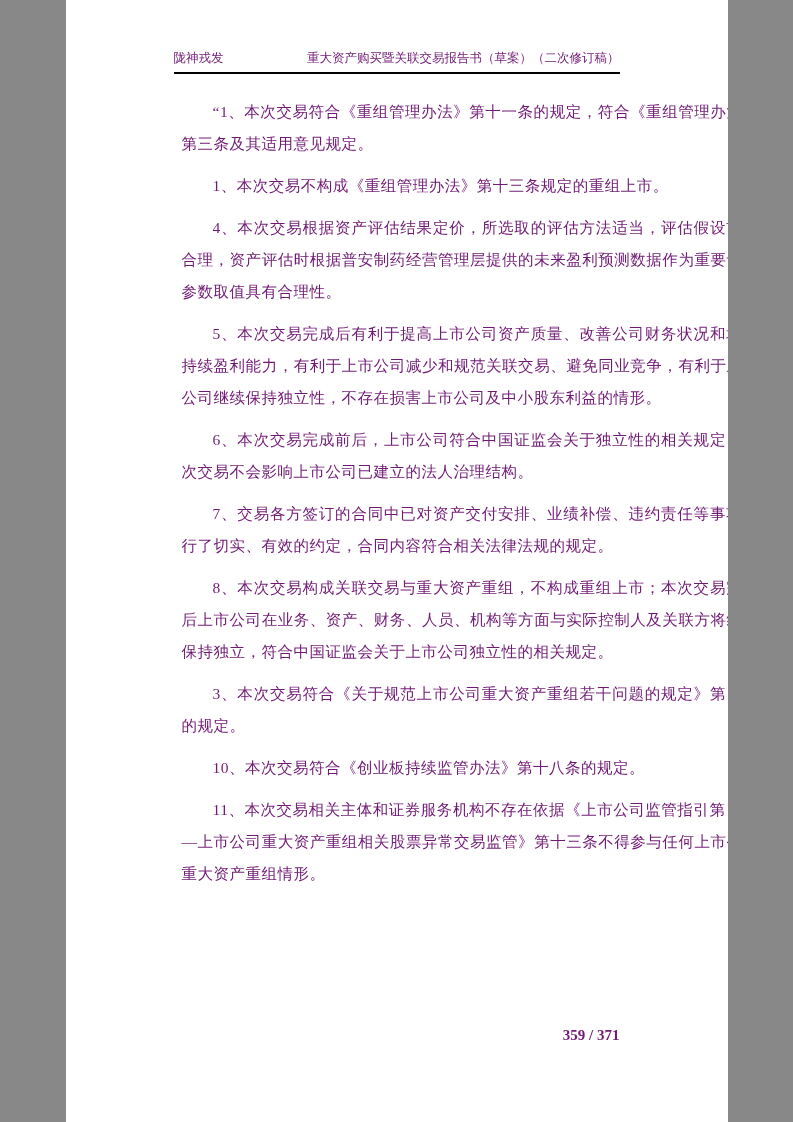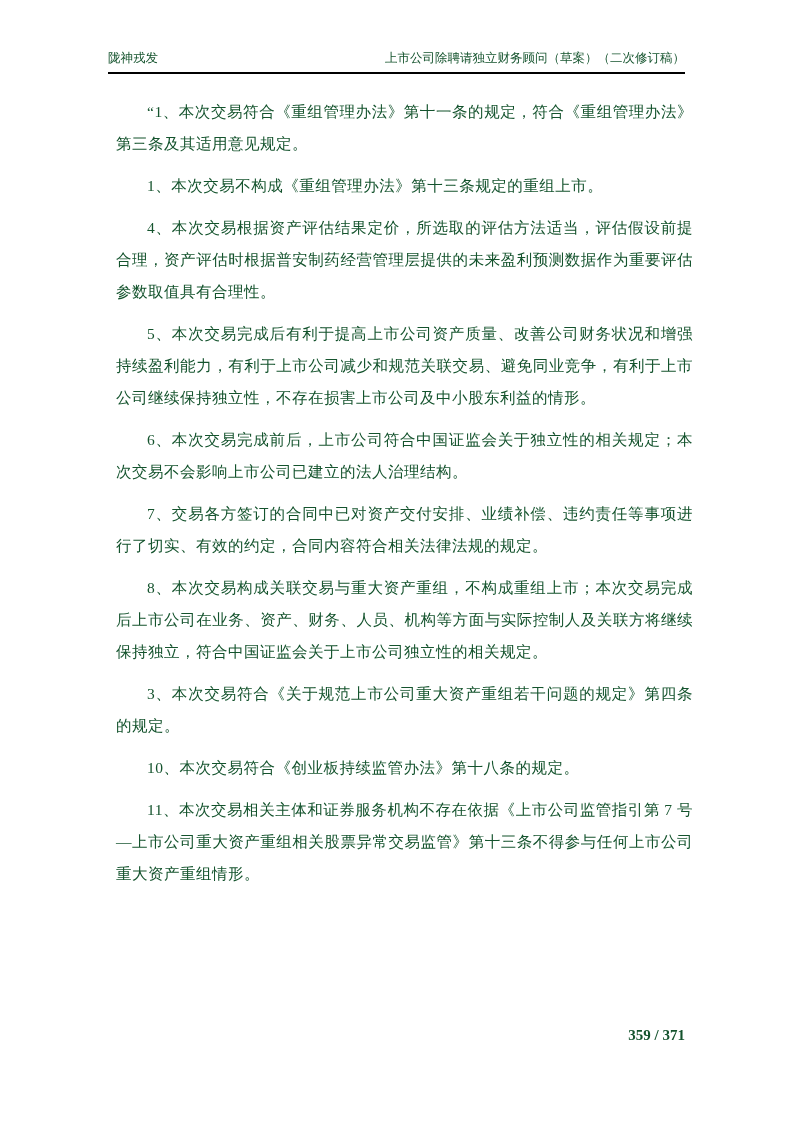--- a/index.html
+++ b/index.html
@@ -1,24 +1,24 @@
 <!DOCTYPE html>
 <html><head>
 <meta charset="utf-8">
 <style>
   * { margin: 0; padding: 0; box-sizing: border-box; }
   html, body { background: #888; }
   .page {
     position: relative;
-    width: 793px;
+    width: 662px;
     height: 1122px;
     margin: 0 auto;
     background: #ffffff;
     font-family: "Liberation Serif", "DejaVu Serif", serif;
-    color: #14532d;
+    color: #701a75;
     overflow: hidden;
   }
   .header {
     position: absolute;
     top: 48px;
     left: 108px;
     right: 108px;
     display: flex;
     justify-content: space-between;
     align-items: flex-end;
@@ -53,21 +53,21 @@
     font-weight: bold;
     line-height: 18px;
   }
 </style>
 </head>
 <body>
 
 <div class="page">
   <div class="header">
     <span>陇神戎发</span>
-    <span>上市公司除聘请独立财务顾问（草案）（二次修订稿）</span>
+    <span>重大资产购买暨关联交易报告书（草案）（二次修订稿）</span>
   </div>
   <div class="doc-body">
       <p class="para">“1、本次交易符合《重组管理办法》第十一条的规定，符合《重组管理办法》第三条及其适用意见规定。</p>
       <p class="para">1、本次交易不构成《重组管理办法》第十三条规定的重组上市。</p>
       <p class="para">4、本次交易根据资产评估结果定价，所选取的评估方法适当，评估假设前提合理，资产评估时根据普安制药经营管理层提供的未来盈利预测数据作为重要评估参数取值具有合理性。</p>
       <p class="para">5、本次交易完成后有利于提高上市公司资产质量、改善公司财务状况和增强持续盈利能力，有利于上市公司减少和规范关联交易、避免同业竞争，有利于上市公司继续保持独立性，不存在损害上市公司及中小股东利益的情形。</p>
       <p class="para">6、本次交易完成前后，上市公司符合中国证监会关于独立性的相关规定；本次交易不会影响上市公司已建立的法人治理结构。</p>
       <p class="para">7、交易各方签订的合同中已对资产交付安排、业绩补偿、违约责任等事项进行了切实、有效的约定，合同内容符合相关法律法规的规定。</p>
       <p class="para">8、本次交易构成关联交易与重大资产重组，不构成重组上市；本次交易完成后上市公司在业务、资产、财务、人员、机构等方面与实际控制人及关联方将继续保持独立，符合中国证监会关于上市公司独立性的相关规定。</p>
       <p class="para">3、本次交易符合《关于规范上市公司重大资产重组若干问题的规定》第四条的规定。</p>

